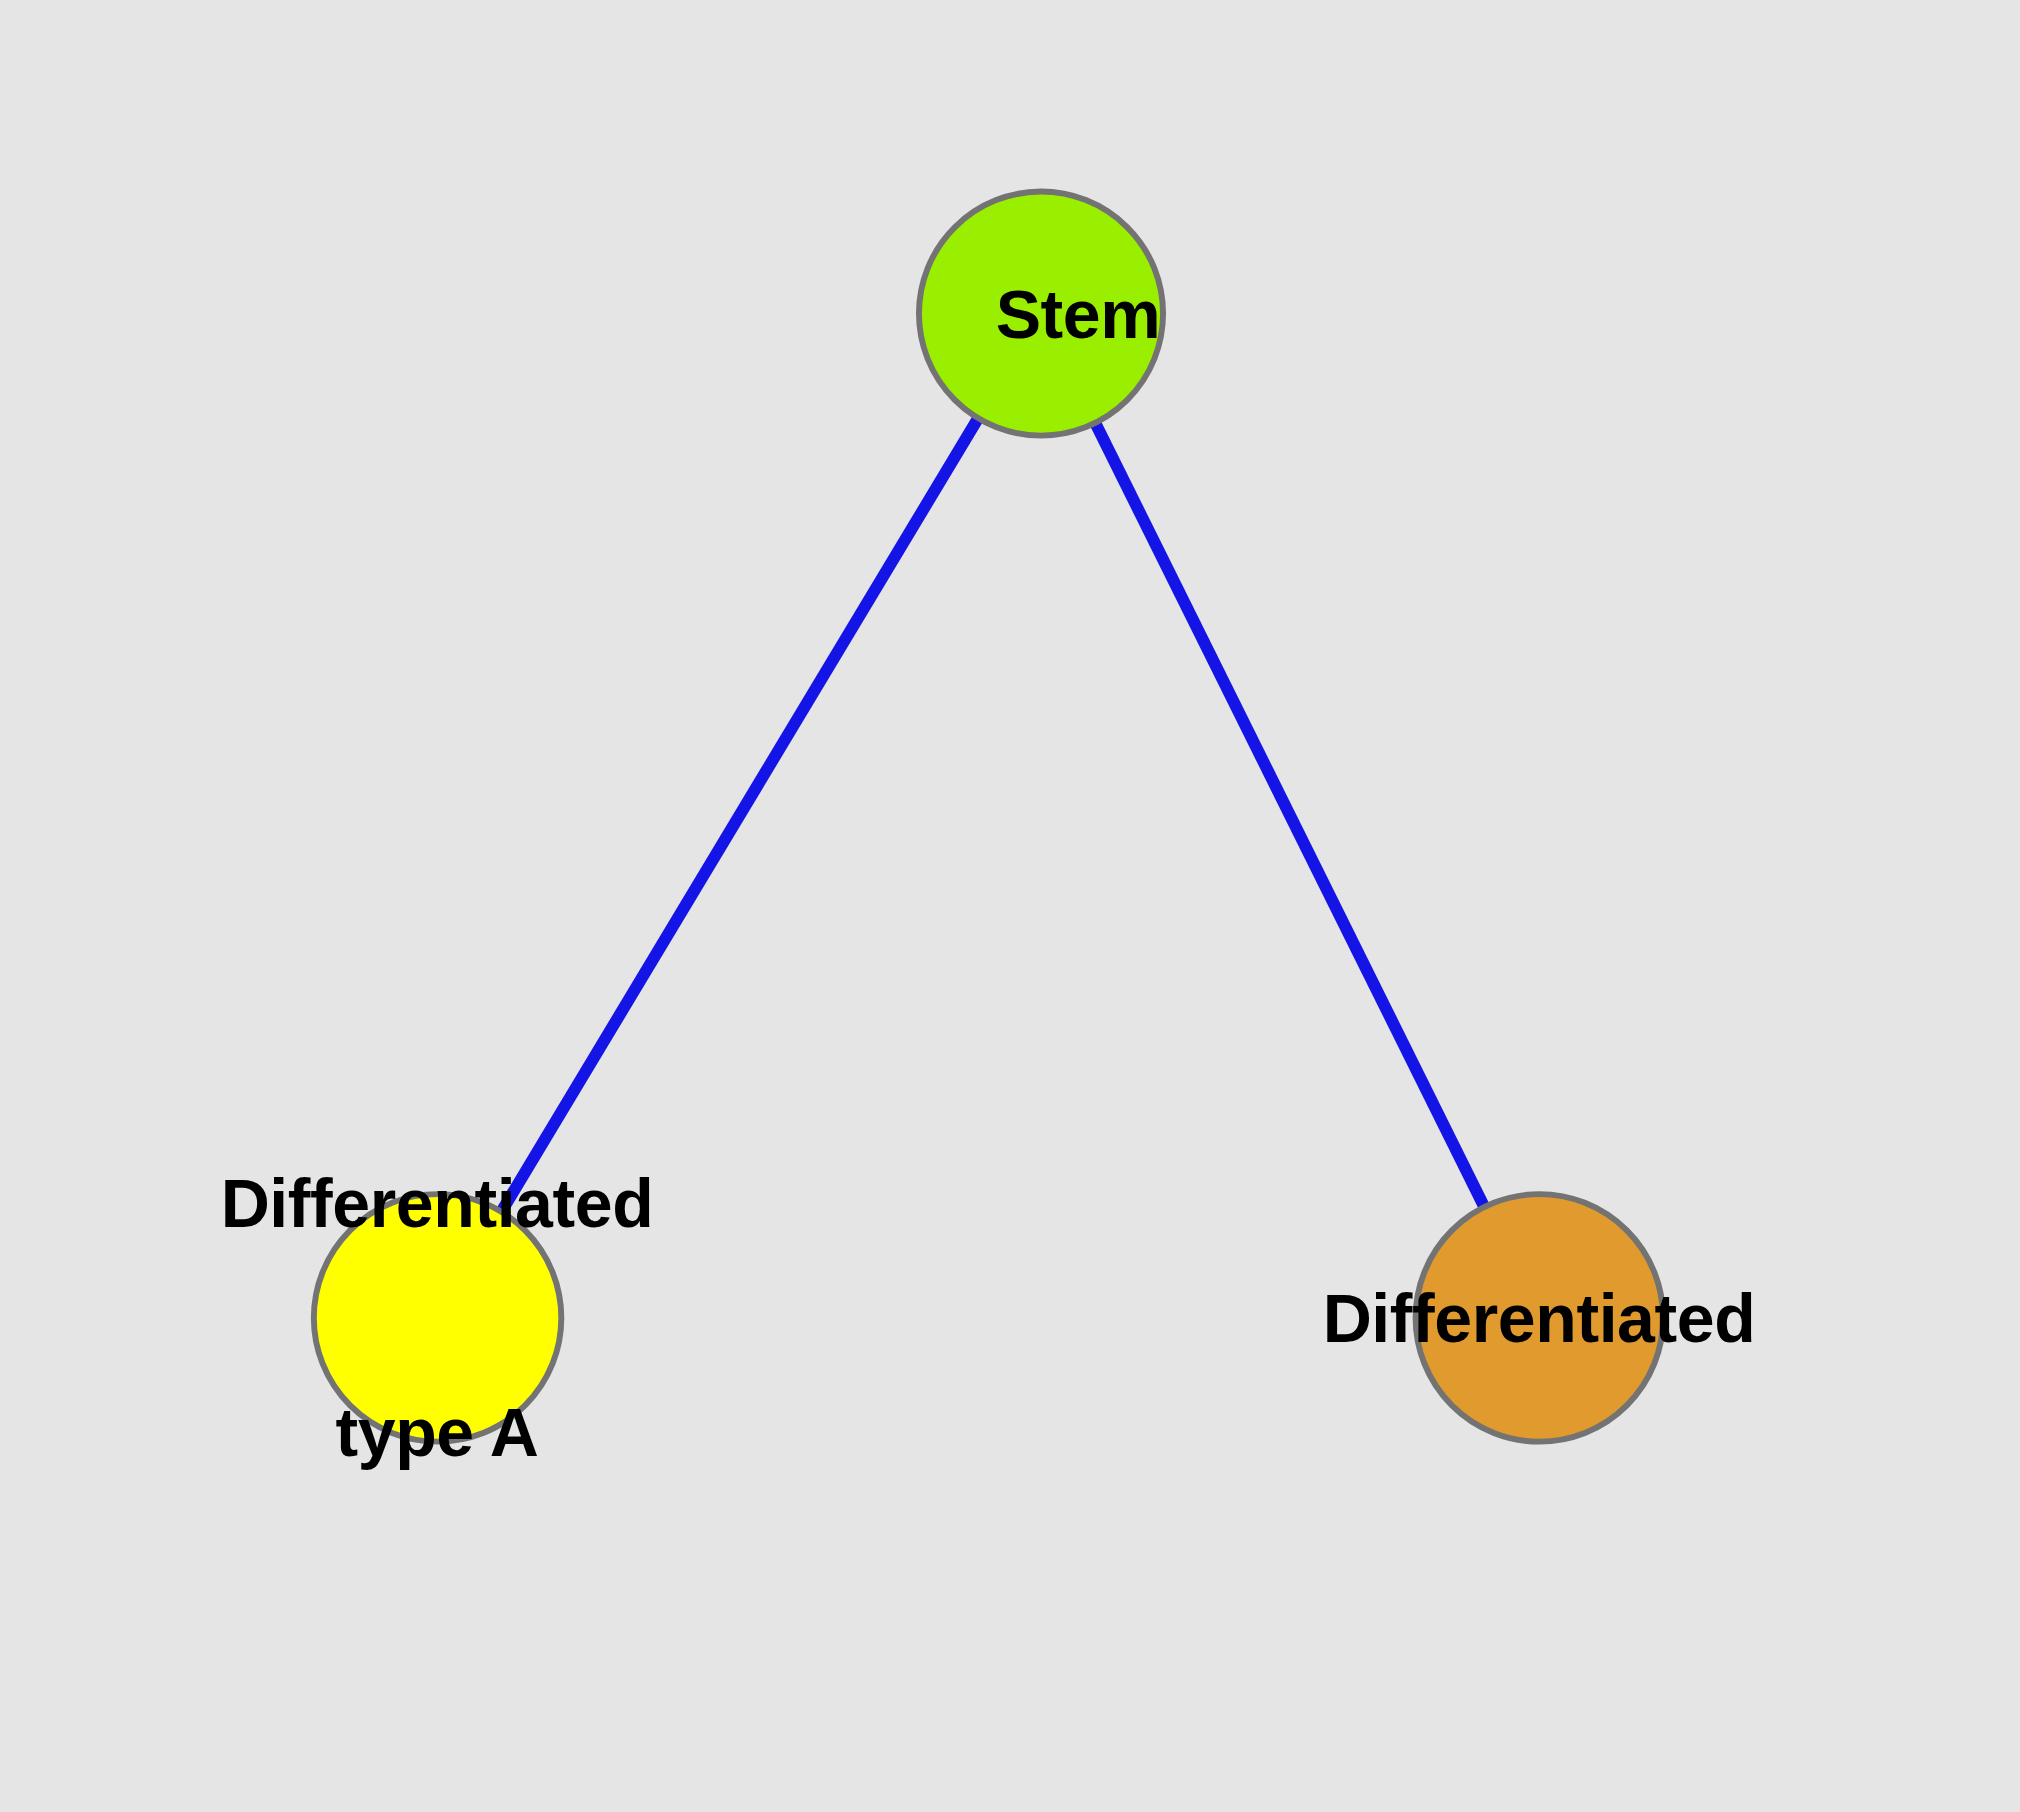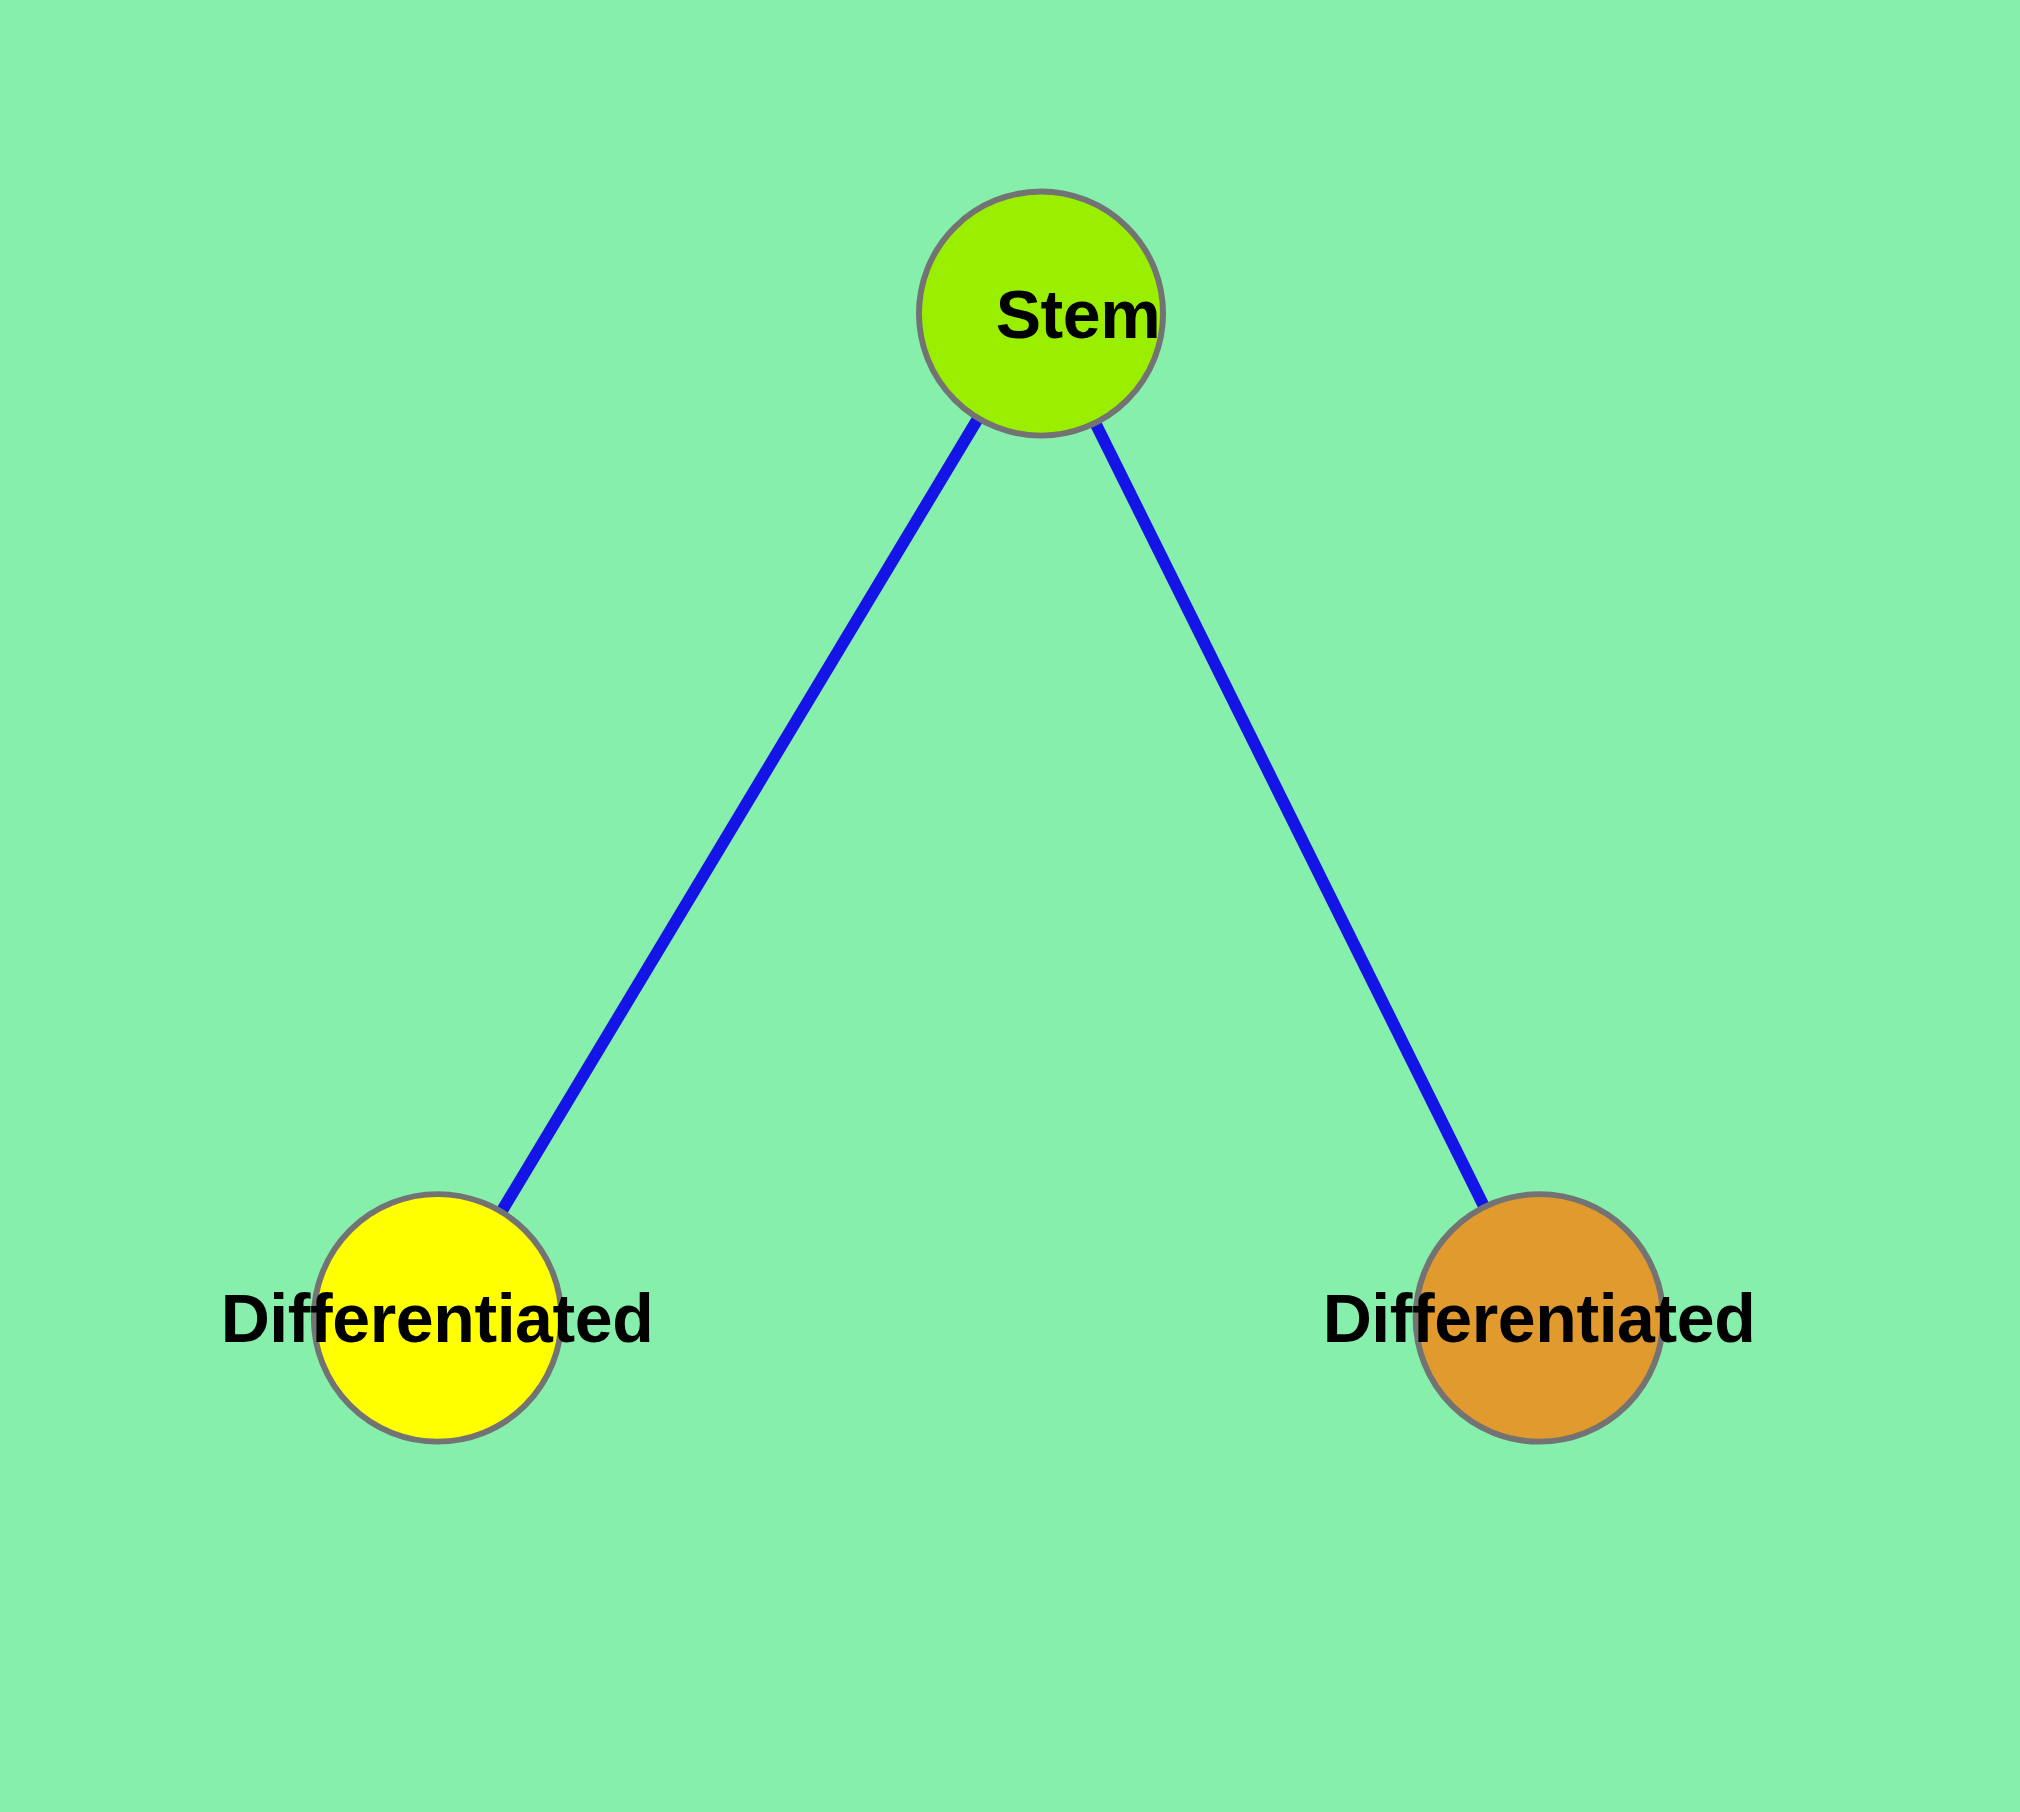--- a/index.html
+++ b/index.html
@@ -38,40 +38,41 @@
     text-align: center;
     white-space: pre;
     letter-spacing: -0.4px;
     transform: translate(-50%, -50%);
     pointer-events: none;
   }
 </style>
 </head>
 <body>
 
-<div id="graph-canvas" style="width: 2021px; height: 1812px; background: #86efac;">
+<div id="graph-canvas" style="width: 2021px; height: 1812px; background: #e5e5e5;">
 
   <svg id="graph-svg" viewBox="0 0 2384 2138" style="width: 2021px; height: 1812px;">
     <g id="edges-layer">
       <line id="edge-stem-a" x1="1228" y1="370" x2="516" y2="1555" stroke="#1414e6" stroke-width="14" stroke-linecap="butt"></line>
       <line id="edge-stem-b" x1="1228" y1="370" x2="1816" y2="1555" stroke="#1414e6" stroke-width="14" stroke-linecap="butt"></line>
     </g>
     <g id="nodes-layer">
       <circle id="node-stem" cx="1228" cy="370" r="144" fill="#9aee00" stroke="#737373" stroke-width="7"></circle>
       <circle id="node-diff-a" cx="516" cy="1555" r="146" fill="#ffff00" stroke="#737373" stroke-width="7"></circle>
       <circle id="node-diff-b" cx="1816" cy="1555" r="146" fill="#e09a2e" stroke="#737373" stroke-width="7"></circle>
     </g>
   </svg>
 
   <div class="node-label" style="left:1041px; top:314px;">
     <span>Stem</span>
   </div>
 
   <div class="node-label" style="left:437px; top:1318px;">
     <div>Differentiated</div>
+    <div>type A</div>
   </div>
 
   <div class="node-label" style="left:1539px; top:1318px;">
     <div>Differentiated</div>
   </div>
 
 </div>
 
 
 </body></html>

